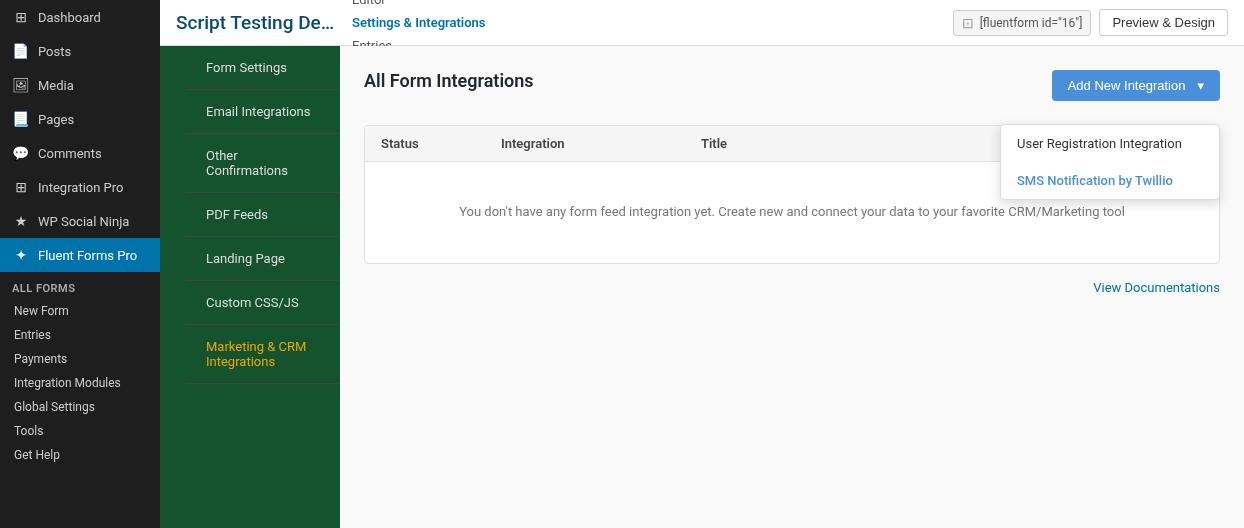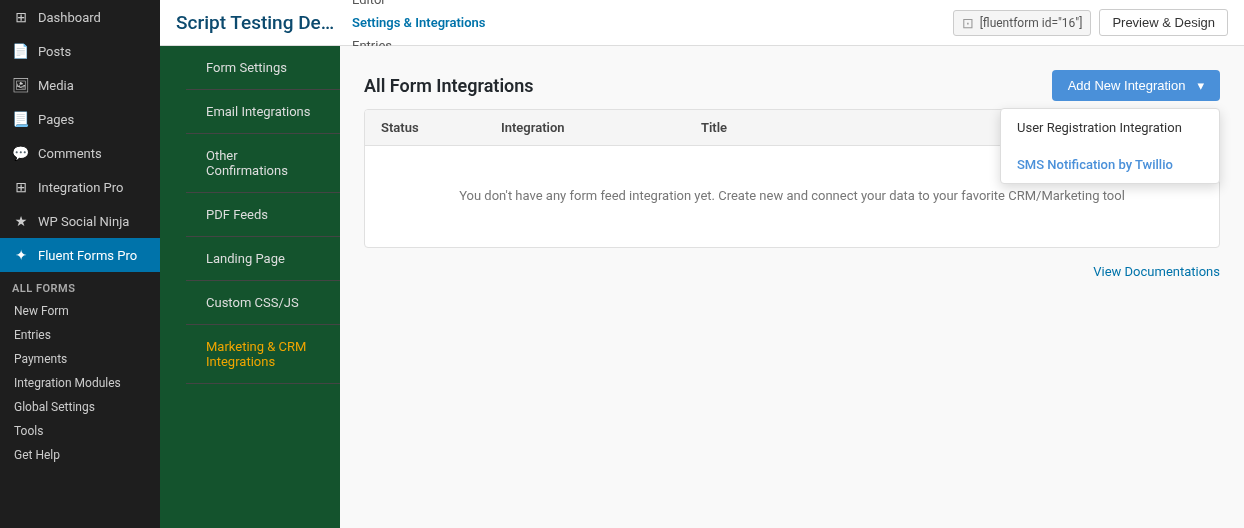--- a/index.html
+++ b/index.html
@@ -146,22 +146,21 @@
     .main-panel {
       flex: 1;
       background: #f9f9f9;
       padding: 24px;
       position: relative;
       overflow-y: auto;
     }
     .panel-header {
       display: flex;
       justify-content: space-between;
-      align-items: center;
-      margin-bottom: 8px;
+      margin-bottom: 24px;
     }
     .panel-title {
       font-size: 18px;
       font-weight: 600;
       color: #23282d;
     }
     .add-btn {
       background: #4a90d9;
       color: #fff;
       border: none;
@@ -210,21 +209,21 @@
     .footer-link {
       color: #0073aa;
       font-size: 13px;
       cursor: pointer;
       text-decoration: none;
     }
 
     
     .dropdown-menu {
       position: absolute;
-      top: 62px;
+      top: 78px;
       right: 24px;
       background: #fff;
       border: 1px solid #ddd;
       border-radius: 4px;
       box-shadow: 0 4px 12px rgba(0,0,0,0.15);
       min-width: 220px;
       z-index: 100;
     }
     .dropdown-item {
       padding: 11px 16px;

